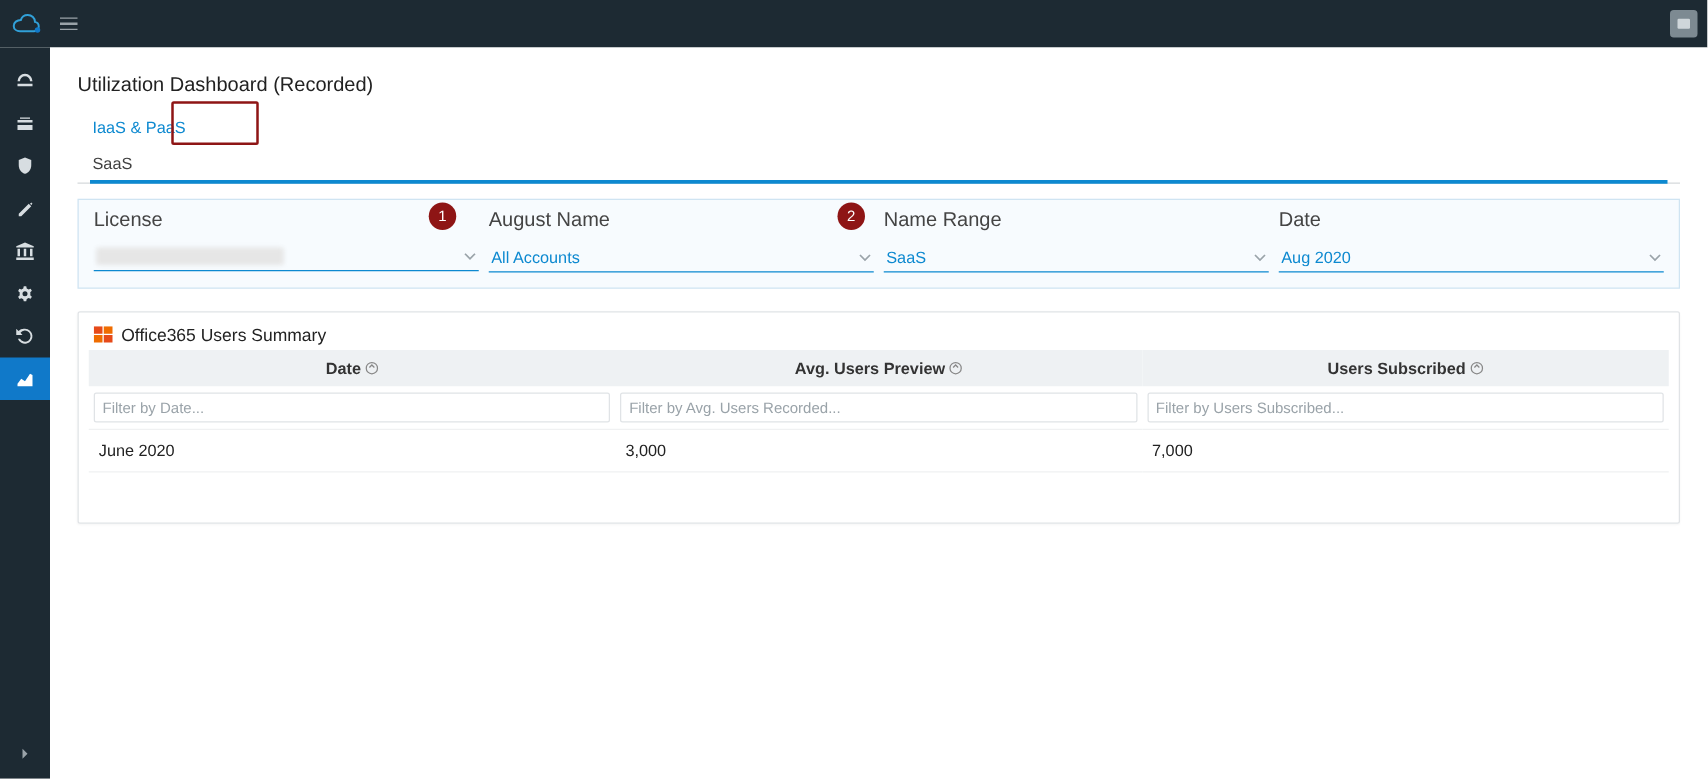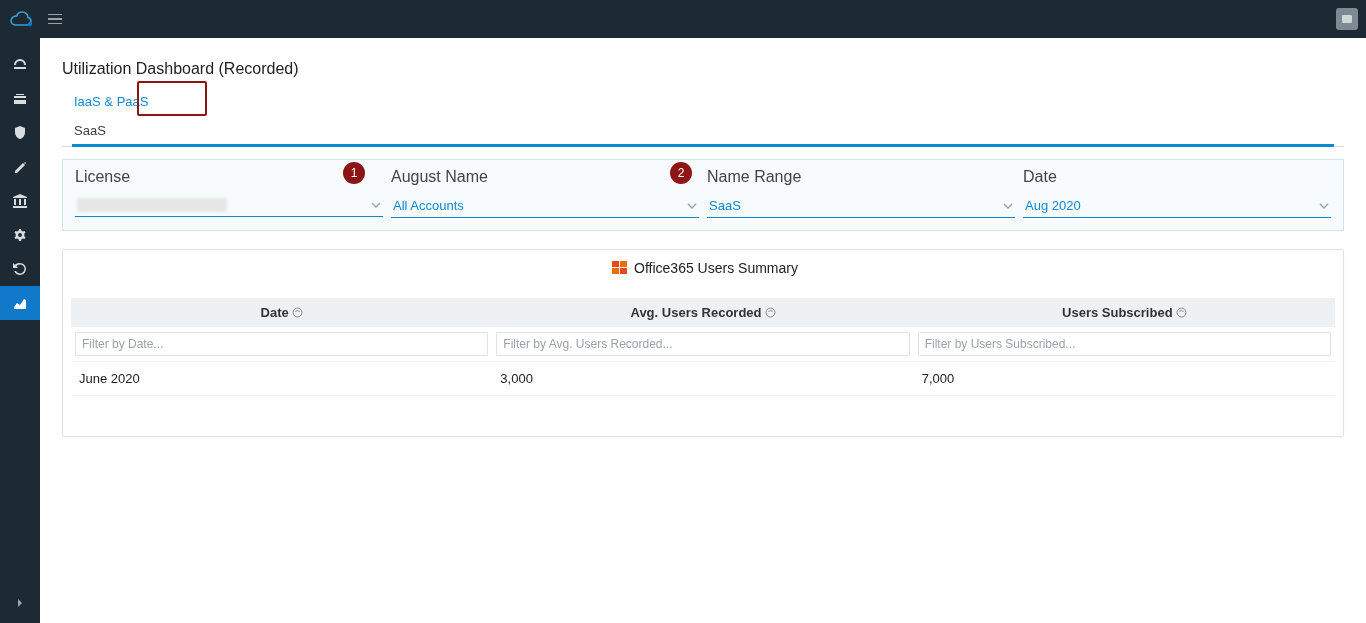--- a/index.html
+++ b/index.html
@@ -60,21 +60,21 @@
   .filter-select{display:flex;align-items:center;justify-content:space-between;border-bottom:1px solid var(--link);padding:2px 2px 4px 2px;cursor:pointer;min-height:20px;}
   .filter-select .val{color:var(--link);font-size:13px;white-space:nowrap;overflow:hidden;text-overflow:ellipsis;}
   .filter-select .val.redacted{background:#e6e6e6;color:transparent;filter:blur(1.5px);user-select:none;border-radius:2px;width:150px;height:14px;}
   .filter-select .chev{color:#9aa3a9;}
   .filter-select .chev svg{width:10px;height:10px;display:block;}
 
   .callout{position:absolute;width:22px;height:22px;border-radius:50%;background:var(--badge);color:#fff;font-size:12px;display:flex;align-items:center;justify-content:center;z-index:5;font-weight:500;}
 
   
   .card{margin-top:18px;border:1px solid var(--filter-border);border-radius:2px;padding:10px 8px 6px 8px;box-shadow:0 1px 2px rgba(0,0,0,0.04);}
-  .card-title{display:flex;align-items:center;gap:6px;font-size:14px;font-weight:500;margin:0 0 22px 4px;justify-content:center;}
+  .card-title{display:flex;align-items:center;gap:6px;font-size:14px;font-weight:500;margin:0 0 4px 4px;}
   .card-title .o365{width:16px;height:14px;}
 
   table{width:100%;border-collapse:collapse;table-layout:fixed;}
   thead th{background:var(--th-bg);font-weight:600;font-size:13px;text-align:center;padding:7px 6px;color:#333;}
   thead th .sort{display:inline-flex;align-items:center;gap:3px;justify-content:center;}
   thead th .sort svg{width:11px;height:11px;}
   tbody td{padding:9px 8px;font-size:13px;color:#222;border-bottom:1px solid #f0f1f2;}
   tbody tr.filters td{padding:5px 4px;margin-top:28px;}
   tbody tr.filters input{width:100%;border:1px solid var(--filter-border);padding:4px 6px;font-size:12px;color:#555;border-radius:2px;outline:none;}
   tbody tr.filters input::placeholder{color:#9aa3a9;}
@@ -239,21 +239,21 @@
               <span class="sort">
                   <span>Date</span>
                 <svg viewBox="0 0 11 11">
                     <circle cx="5.5" cy="5.5" r="4.5" fill="none" stroke="#888" stroke-width="1"></circle>
                     <path d="M3.5 5l2-2 2 2" fill="none" stroke="#888" stroke-width="1"></path>
                   </svg>
               </span>
             </th>
             <th>
               <span class="sort">
-                  <span>Avg. Users Recorded</span>
+                  <span>Avg. Users Preview</span>
                 <svg viewBox="0 0 11 11">
                     <circle cx="5.5" cy="5.5" r="4.5" fill="none" stroke="#888" stroke-width="1"></circle>
                     <path d="M3.5 5l2-2 2 2" fill="none" stroke="#888" stroke-width="1"></path>
                   </svg>
               </span>
             </th>
             <th>
               <span class="sort">
                   <span>Users Subscribed</span>
                 <svg viewBox="0 0 11 11">

